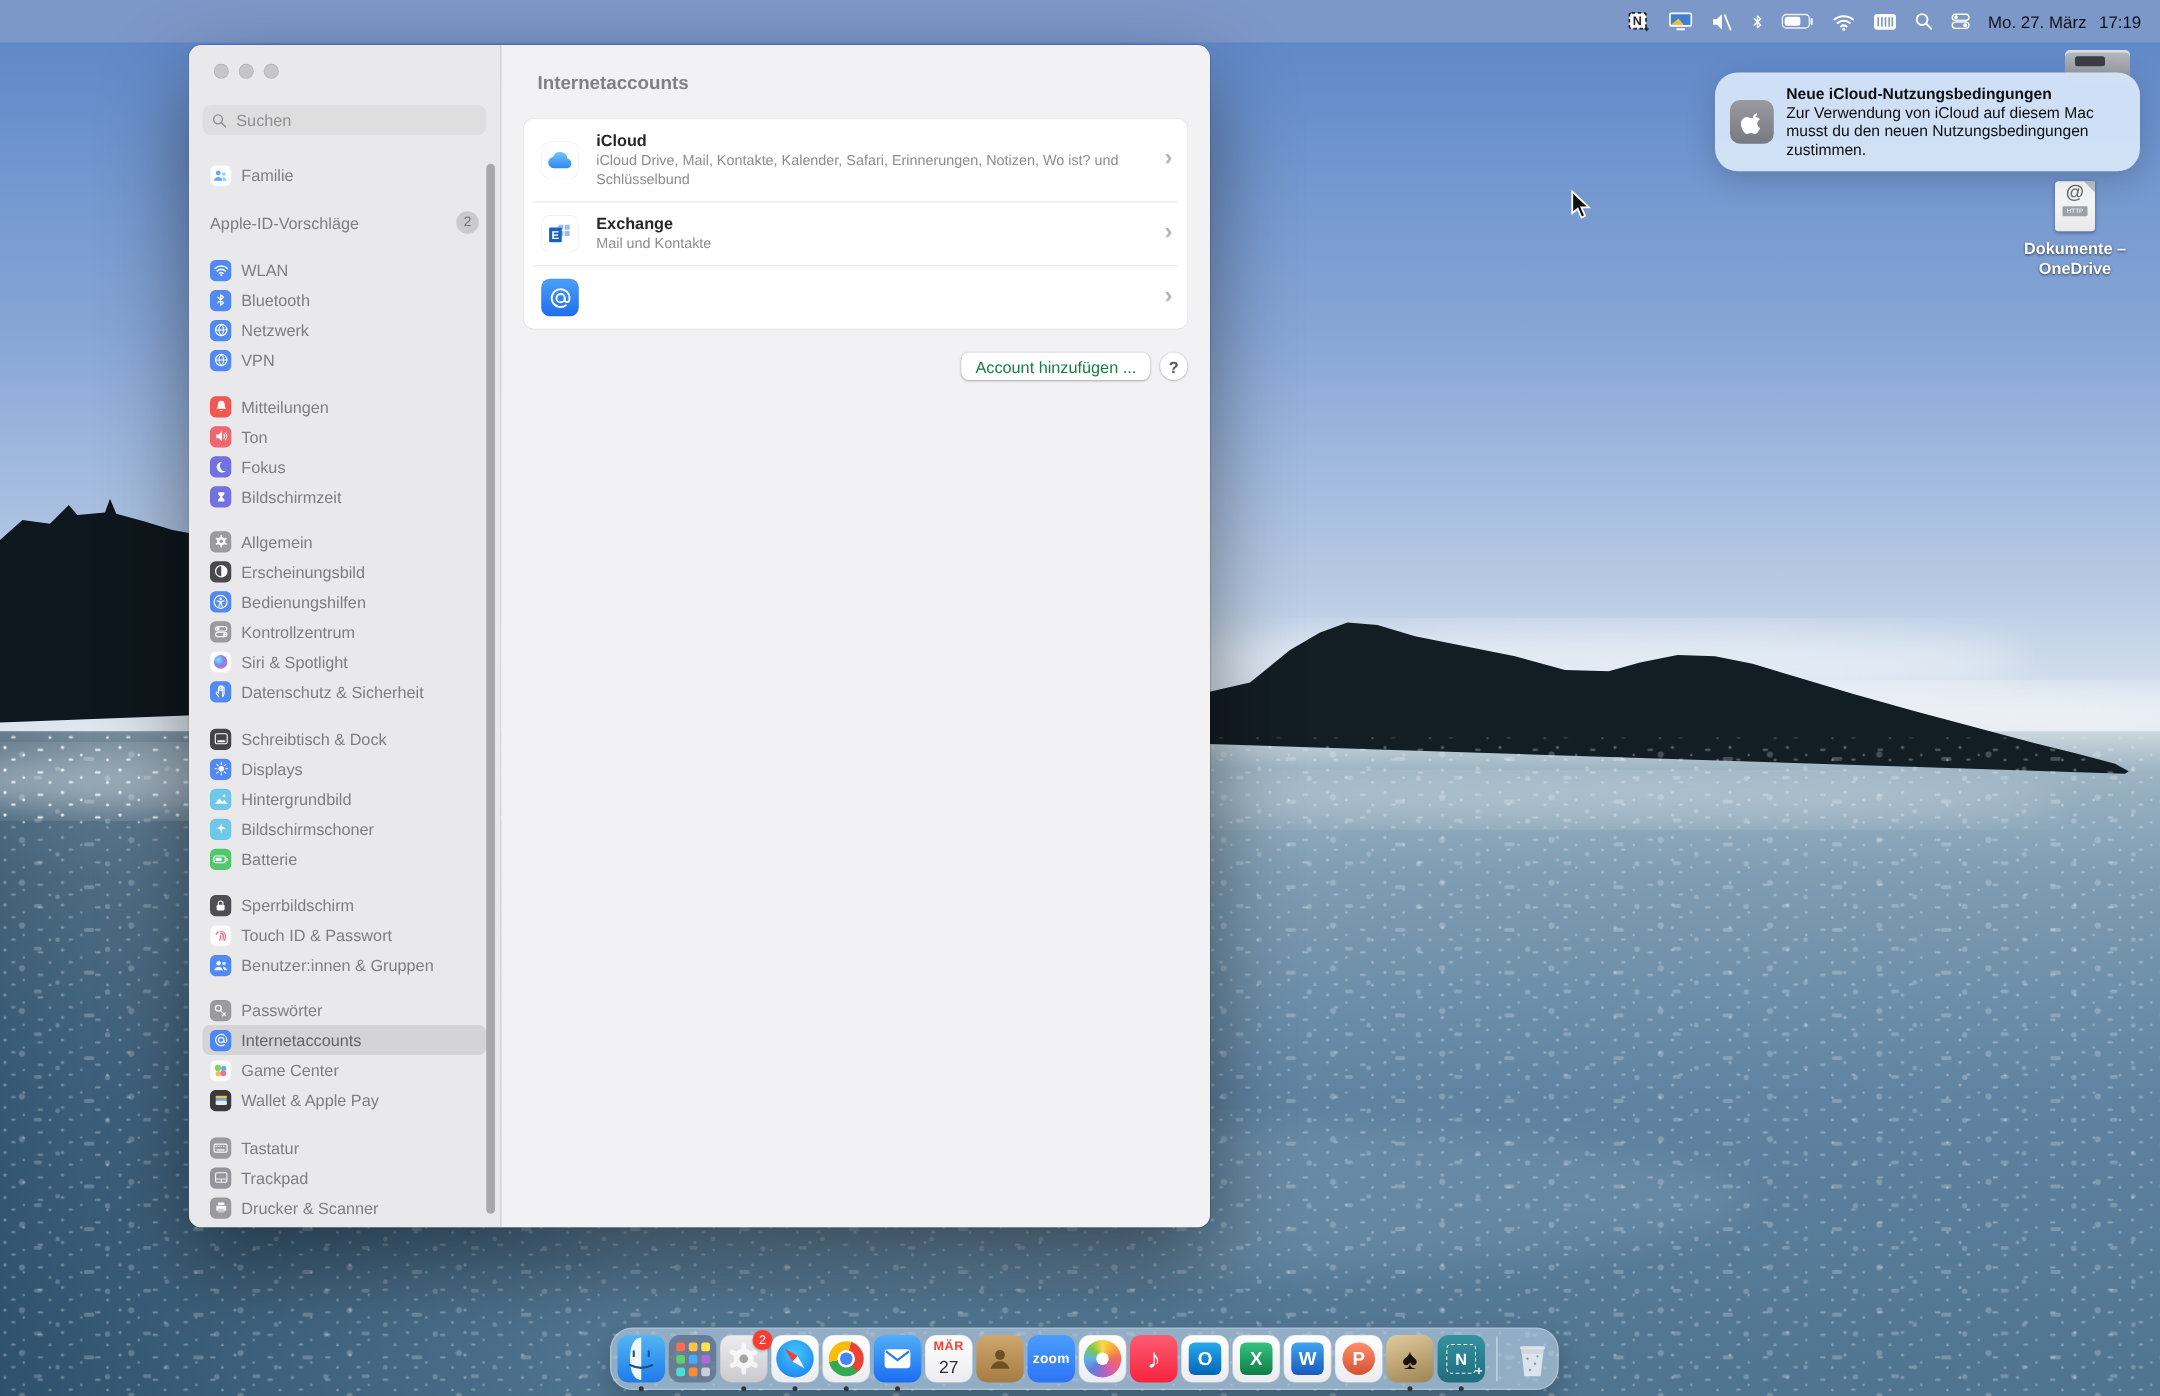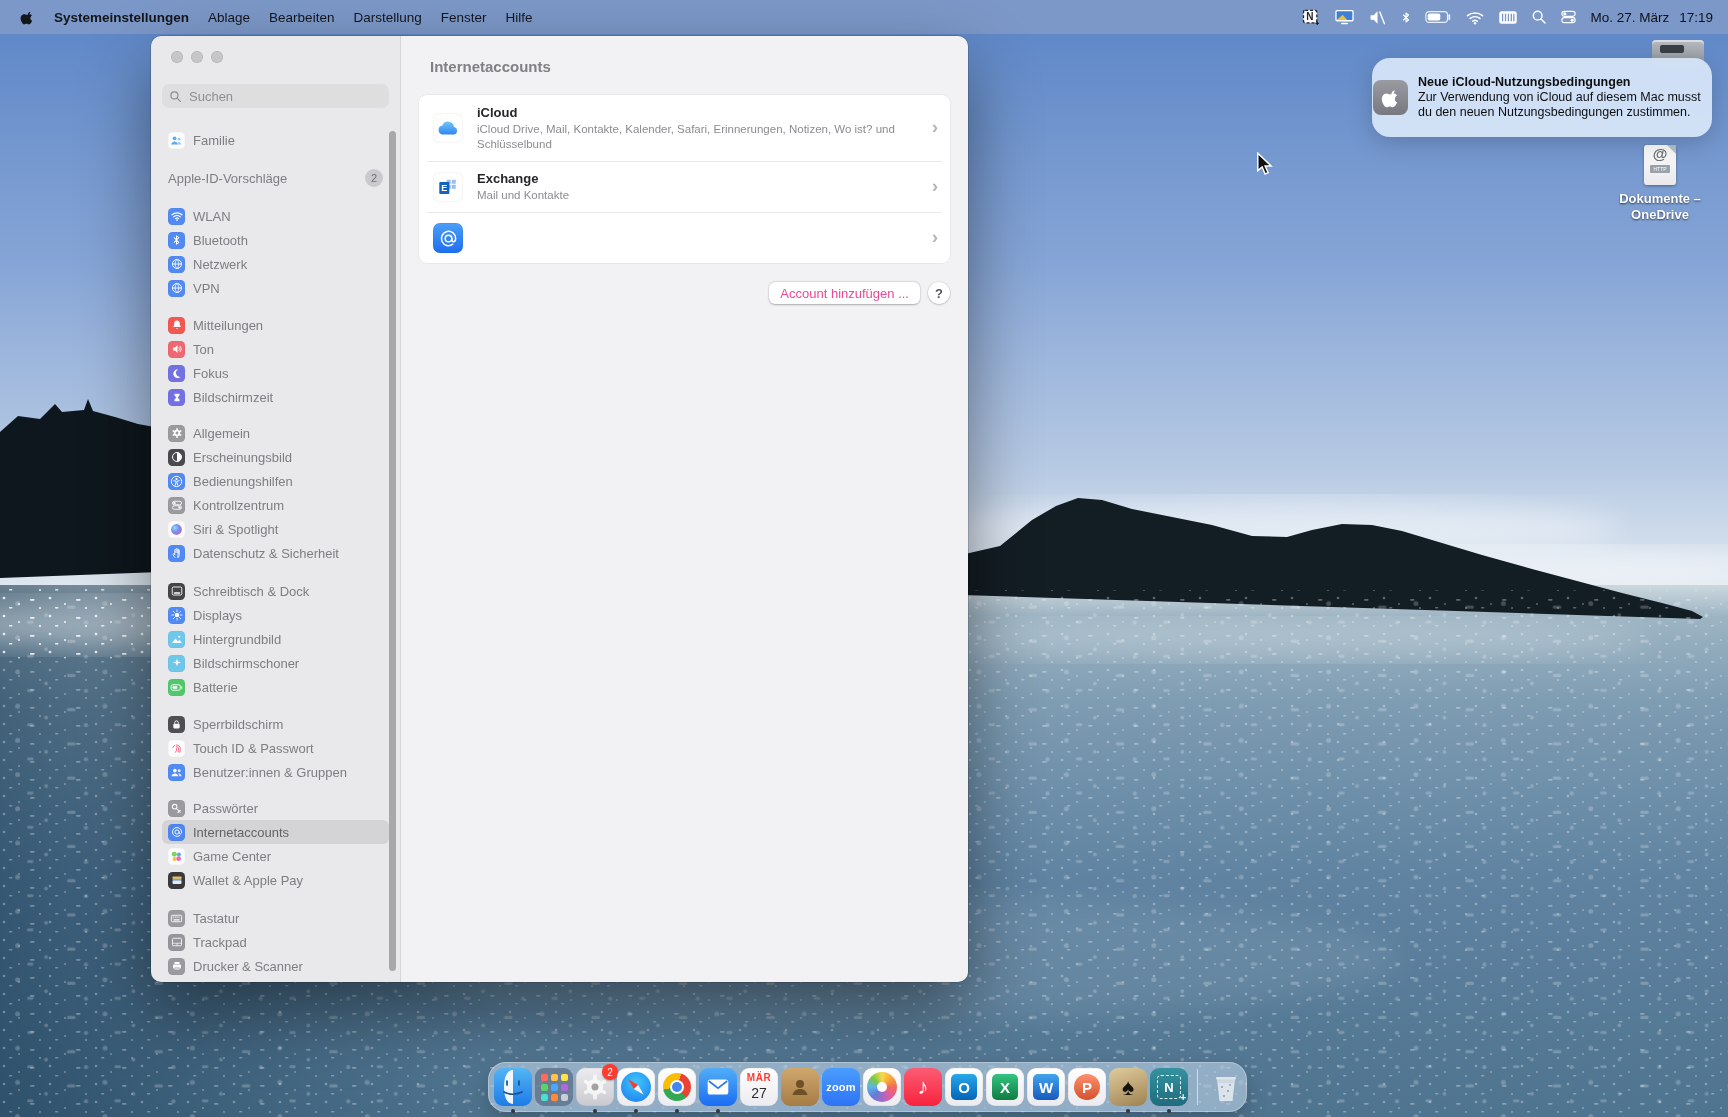--- a/index.html
+++ b/index.html
@@ -12,21 +12,21 @@
     color:#14161c;font-size:13.5px;}
   #menubar .left{display:flex;align-items:center;gap:19px;padding-left:20px;}
   #menubar .appname{font-weight:bold;}
   #menubar .right{margin-left:auto;display:flex;align-items:center;gap:13px;padding-right:15px;}
   .mstat svg{display:block;}
   #menubar .clock{display:flex;gap:10px;font-size:13.5px;color:#101218;}
   
   #notif{position:absolute;left:1372px;top:58px;width:340px;height:79px;
     background:rgba(213,228,247,.95);border-radius:18px;
     box-shadow:0 6px 24px rgba(0,0,0,.18);display:flex;align-items:center;
-    padding:0 1px;box-sizing:border-box;z-index:6;}
+    padding:0 12px;box-sizing:border-box;z-index:6;}
   #notif .nicon{width:35px;height:35px;border-radius:8px;flex:0 0 35px;
     background:linear-gradient(180deg,#9a9aa1,#787880);display:flex;
     align-items:center;justify-content:center;margin-right:10px;}
   #notif .ntxt{font-size:12.5px;line-height:15px;color:#0d0e11;}
   #notif .ntitle{font-weight:bold;}
   
   #deskobj{position:absolute;left:1652px;top:40px;width:52px;height:26px;z-index:5;
     background:linear-gradient(180deg,#b8bcc2,#8d9299);border-radius:4px;
     box-shadow:inset 0 2px 0 rgba(255,255,255,.5);}
   #deskobj::after{content:"";position:absolute;left:8px;top:5px;width:24px;height:8px;
@@ -80,21 +80,21 @@
   .acct .aic{width:30px;height:30px;border-radius:7px;flex:0 0 30px;display:flex;
     align-items:center;justify-content:center;box-shadow:inset 0 0 0 .5px rgba(0,0,0,.08);}
   .acct .atxt{flex:1;padding-right:20px;}
   .acct .aname{font-size:13px;font-weight:bold;color:#26262a;}
   .acct .adesc{font-size:11.5px;color:#8c8c91;line-height:14.5px;max-width:452px;margin-top:2px;}
   .acct .chev{position:absolute;right:12px;top:50%;transform:translateY(-54%);
     font-size:19px;color:#b5b5ba;font-weight:bold;}
   .sep{height:1px;background:#e9e9eb;margin:0 8px;}
   #btnrow{position:absolute;right:18px;top:246px;display:flex;gap:8px;align-items:center;}
   .mbtn{background:#fff;border:0;border-radius:6px;height:22px;padding:0 11px;
-    font-size:13px;color:#ec4899;font-family:"Liberation Sans",sans-serif;
+    font-size:13px;color:#15803d;font-family:"Liberation Sans",sans-serif;
     box-shadow:0 .5px 2px rgba(0,0,0,.28),0 0 0 .5px rgba(0,0,0,.05);}
   .helpbtn{width:22px;height:22px;border-radius:50%;padding:0;font-weight:bold;color:#55555a;}
   
   #dock{position:absolute;left:488px;top:1062px;width:759px;height:50px;border-radius:18px;
     background:rgba(182,205,226,.65);box-shadow:inset 0 0 0 1px rgba(255,255,255,.28),
     0 8px 20px rgba(0,0,0,.22);display:flex;align-items:center;padding:0 6px;
     box-sizing:border-box;gap:3px;z-index:4;}
   .dicon{width:38px;height:38px;border-radius:9px;position:relative;flex:0 0 38px;
     display:flex;align-items:center;justify-content:center;}
   .dicon .rdot{position:absolute;left:50%;bottom:-7px;transform:translateX(-50%);
@@ -350,33 +350,20 @@
   <g transform="translate(10,596) scale(1.9)" opacity=".22">
         <rect x="0" y="0" width="910" height="280" fill="url(#sp)"></rect>
       </g>
   <rect x="0" y="588" width="900" height="70" fill="url(#sp)" opacity=".75"></rect>
   <ellipse cx="300" cy="625" rx="420" ry="26" fill="#fff" opacity=".4" filter="url(#blur18)"></ellipse>
   <ellipse cx="1300" cy="640" rx="350" ry="20" fill="#fff" opacity=".22" filter="url(#blur18)"></ellipse>
   <ellipse cx="900" cy="960" rx="500" ry="60" fill="#fff" opacity=".08" filter="url(#blur18)"></ellipse>
 </svg>
 
 <div id="menubar">
-  <div class="left">
-    <span style="display:flex">
-      <svg width="15" height="17" viewBox="0 0 24 24" fill="#14161c">
-            <use href="#i-apple"></use>
-          </svg>
-    </span>
-    <span class="appname">Systemeinstellungen</span>
-    <span>Ablage</span>
-    <span>Bearbeiten</span>
-    <span>Darstellung</span>
-    <span>Fenster</span>
-    <span>Hilfe</span>
-  </div>
   <div class="right">
     <span class="mstat">
       <svg width="20" height="20" viewBox="0 0 24 24">
             <rect x="3" y="4" width="16" height="15" rx="2" fill="#fff" stroke="#22242a" stroke-width="1.6" stroke-dasharray="3.5 2.4"></rect>
             <text x="10.5" y="16" font-size="12" font-weight="bold" fill="#22242a" text-anchor="middle" font-family="Liberation Sans,sans-serif">N</text>
             <path d="M19.5 17.5v4M17.5 19.5h4" stroke="#22242a" stroke-width="1.5"></path>
           </svg>
     </span>
     <span class="mstat">
       <svg width="21" height="18" viewBox="0 0 24 20">

